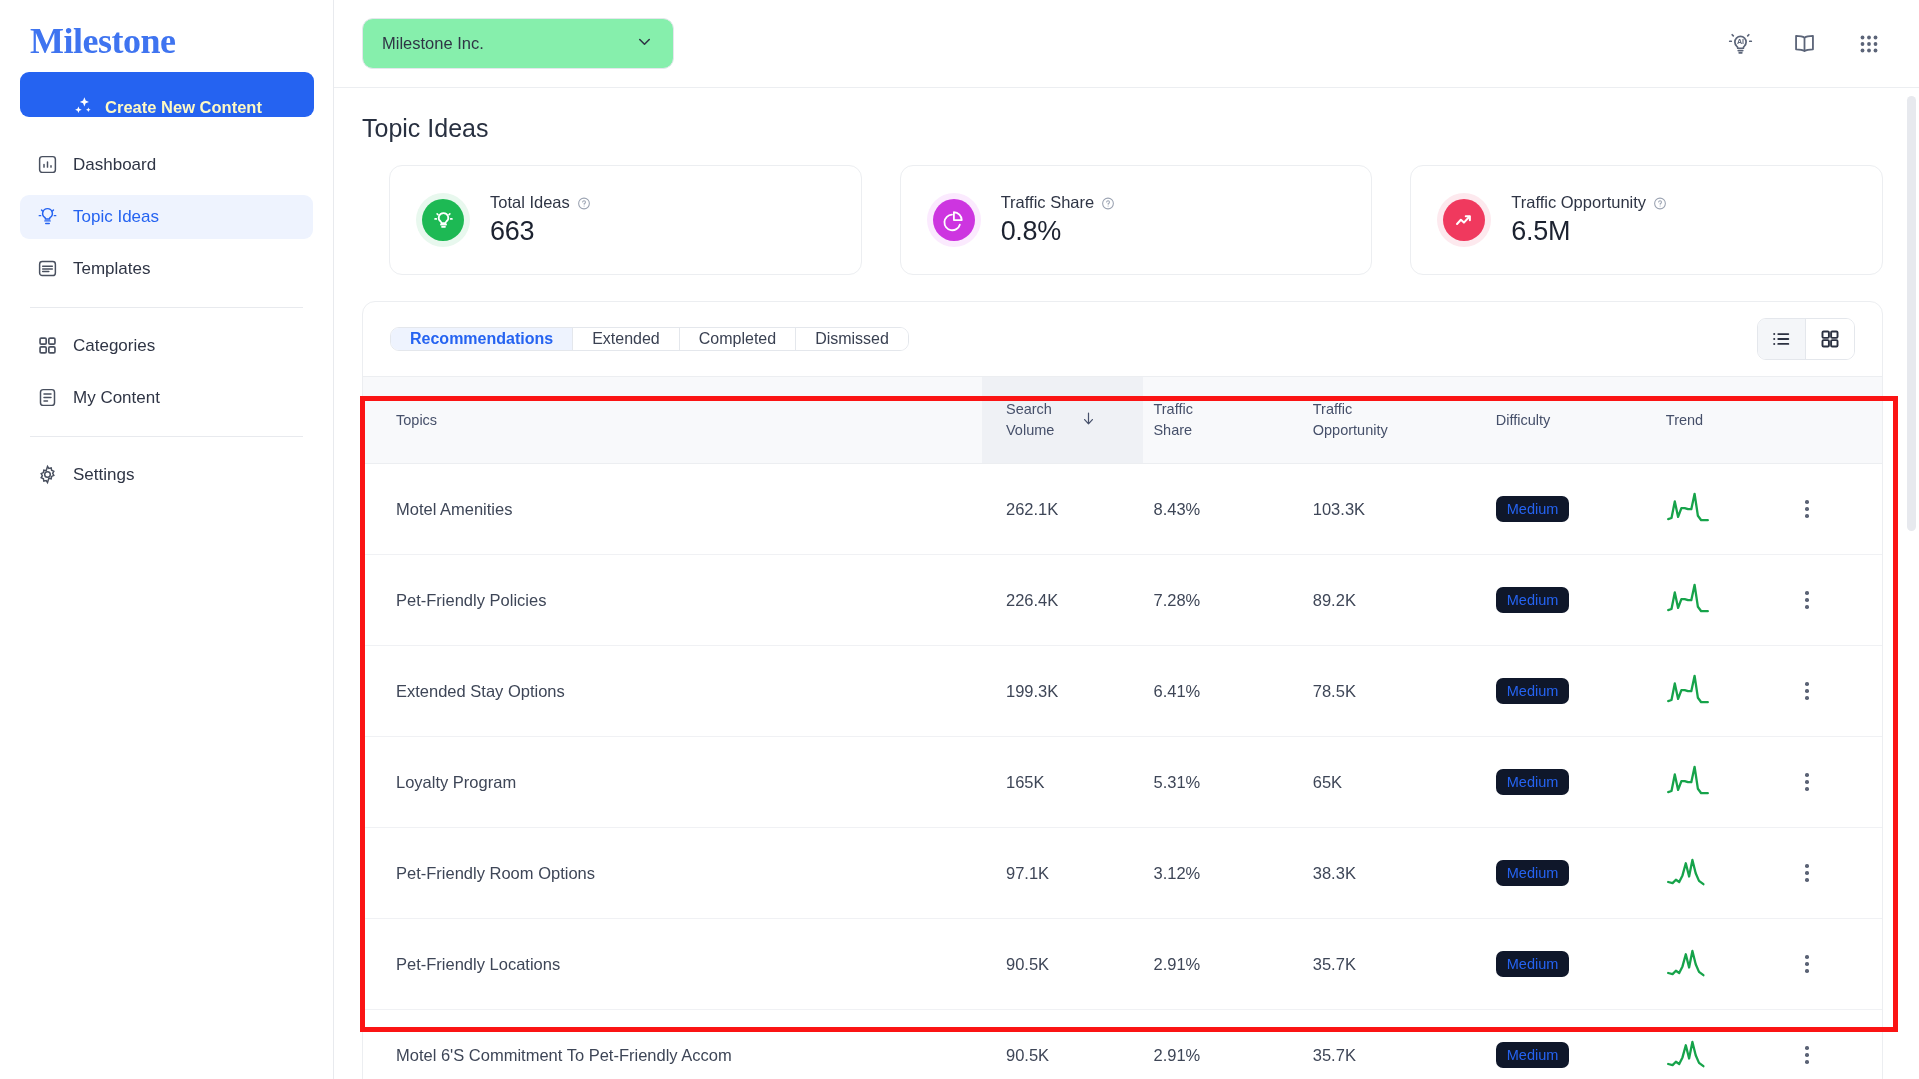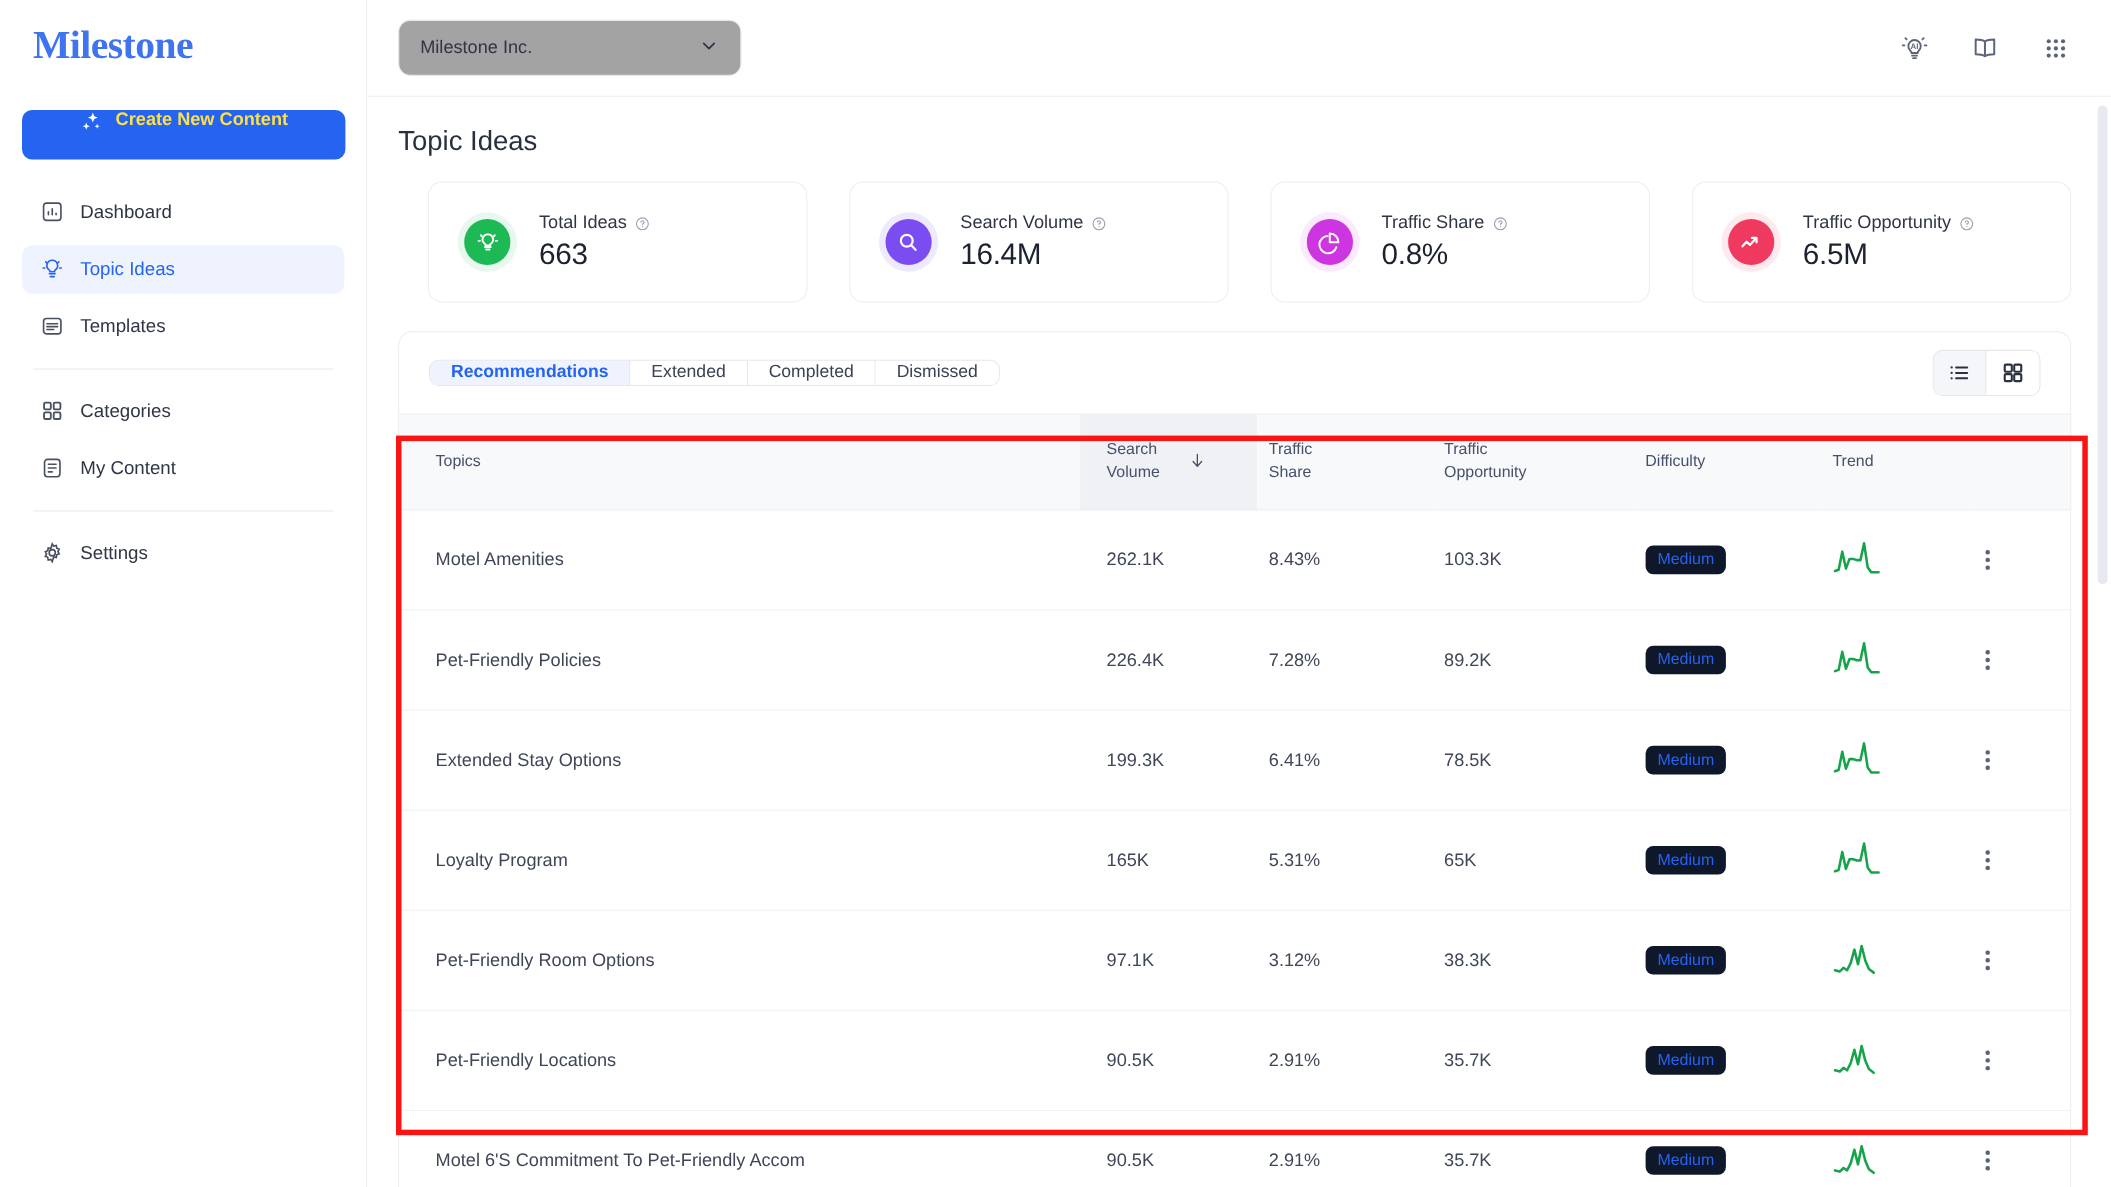--- a/index.html
+++ b/index.html
@@ -25,27 +25,27 @@
   .logo {
     margin: 22px 0 0 10px;
     font-family: "Liberation Serif", serif;
     font-size: 36px;
     font-weight: 700;
     color: #3f74f0;
     letter-spacing: -0.5px;
     line-height: 1.1;
   }
   .create-btn {
-    margin-top: 38px;
+    margin-top: 10px;
     height: 45px; width: 294px;
     background: #2563f1;
     border-radius: 9px;
-    display: flex; align-items: flex-start; justify-content: center;
+    display: flex; align-items: flex-end; justify-content: center;
     gap: 11px;
-    color: #fde047;
+    color: #fef9c3;
     font-size: 16.5px;
     font-weight: 700;
     cursor: pointer;
     border: none;
     font-family: "Liberation Sans", sans-serif;
   }
   .create-btn .spark { display: flex; align-items: center; }
 
   .nav { margin-top: 26px; }
   .nav-item {
@@ -74,21 +74,21 @@
   }
   .org-select {
     width: 312px; height: 51px;
     border: 1px solid #e4e7ec;
     border-radius: 11px;
     display: flex; align-items: center; justify-content: space-between;
     padding: 0 19px;
     font-size: 16.5px;
     color: #2f3545;
     cursor: pointer;
-    background: #a3a3a3;
+    background: #86efac;
   }
   .topbar-spacer { flex: 1 1 auto; }
   .top-icons { display: flex; align-items: center; gap: 36px; }
   .top-icon { cursor: pointer; display:flex; align-items:center; justify-content:center; width:28px; height:28px;}
 
   .content { padding: 26px 36px 0 28px; }
   .page-title { font-size: 25px; color: #283040; font-weight: 400; margin-bottom: 22px; }
 
   
   .stats { display: flex; gap: 38px; margin-left: 27px; }
@@ -370,43 +370,20 @@
                     <circle cx="12" cy="12" r="9.2"></circle>
                     <path d="M9.7 9.3a2.4 2.4 0 1 1 2.7 2.6v1.3" stroke-linecap="round"></path>
                     <circle cx="12.2" cy="16.4" r=".95" fill="#9aa2b1" stroke="none"></circle>
                   </svg>
               </span>
             </div>
             <div class="stat-value">663</div>
           </div>
         </div>
 
-        <div class="stat-card">
-          <span class="stat-ico-wrap" style="background:#eeeafe">
-            <span class="stat-ico-inner" style="background:#7b4df0">
-              <svg width="23" height="23" viewBox="0 0 24 24" fill="none" stroke="#fff" stroke-width="2.1" stroke-linecap="round">
-                <circle cx="10.8" cy="10.3" r="5.6"></circle>
-                  <path d="M15.1 14.6l4 4.3"></path>
-              </svg>
-            </span>
-          </span>
-          <div class="stat-body">
-            <div class="stat-label">
-              <span>Search Volume</span>
-              <span class="help-ico">
-                <svg width="15" height="15" viewBox="0 0 24 24" fill="none" stroke="#9aa2b1" stroke-width="1.8">
-                    <circle cx="12" cy="12" r="9.2"></circle>
-                    <path d="M9.7 9.3a2.4 2.4 0 1 1 2.7 2.6v1.3" stroke-linecap="round"></path>
-                    <circle cx="12.2" cy="16.4" r=".95" fill="#9aa2b1" stroke="none"></circle>
-                  </svg>
-              </span>
-            </div>
-            <div class="stat-value">16.4M</div>
-          </div>
-        </div>
 
         <div class="stat-card">
           <span class="stat-ico-wrap" style="background:#fbeafe">
             <span class="stat-ico-inner" style="background:#cd35e0">
               <svg width="23" height="23" viewBox="0 0 24 24" fill="none" stroke="#fff" stroke-width="1.9" stroke-linecap="round" stroke-linejoin="round">
                 <path d="M12.4 3.4v8.2h8.2A8.2 8.2 0 0 0 12.4 3.4z"></path>
                 <path d="M10.4 5.8a8.2 8.2 0 1 0 8.2 10.6"></path>
               </svg>
             </span>
           </span>

